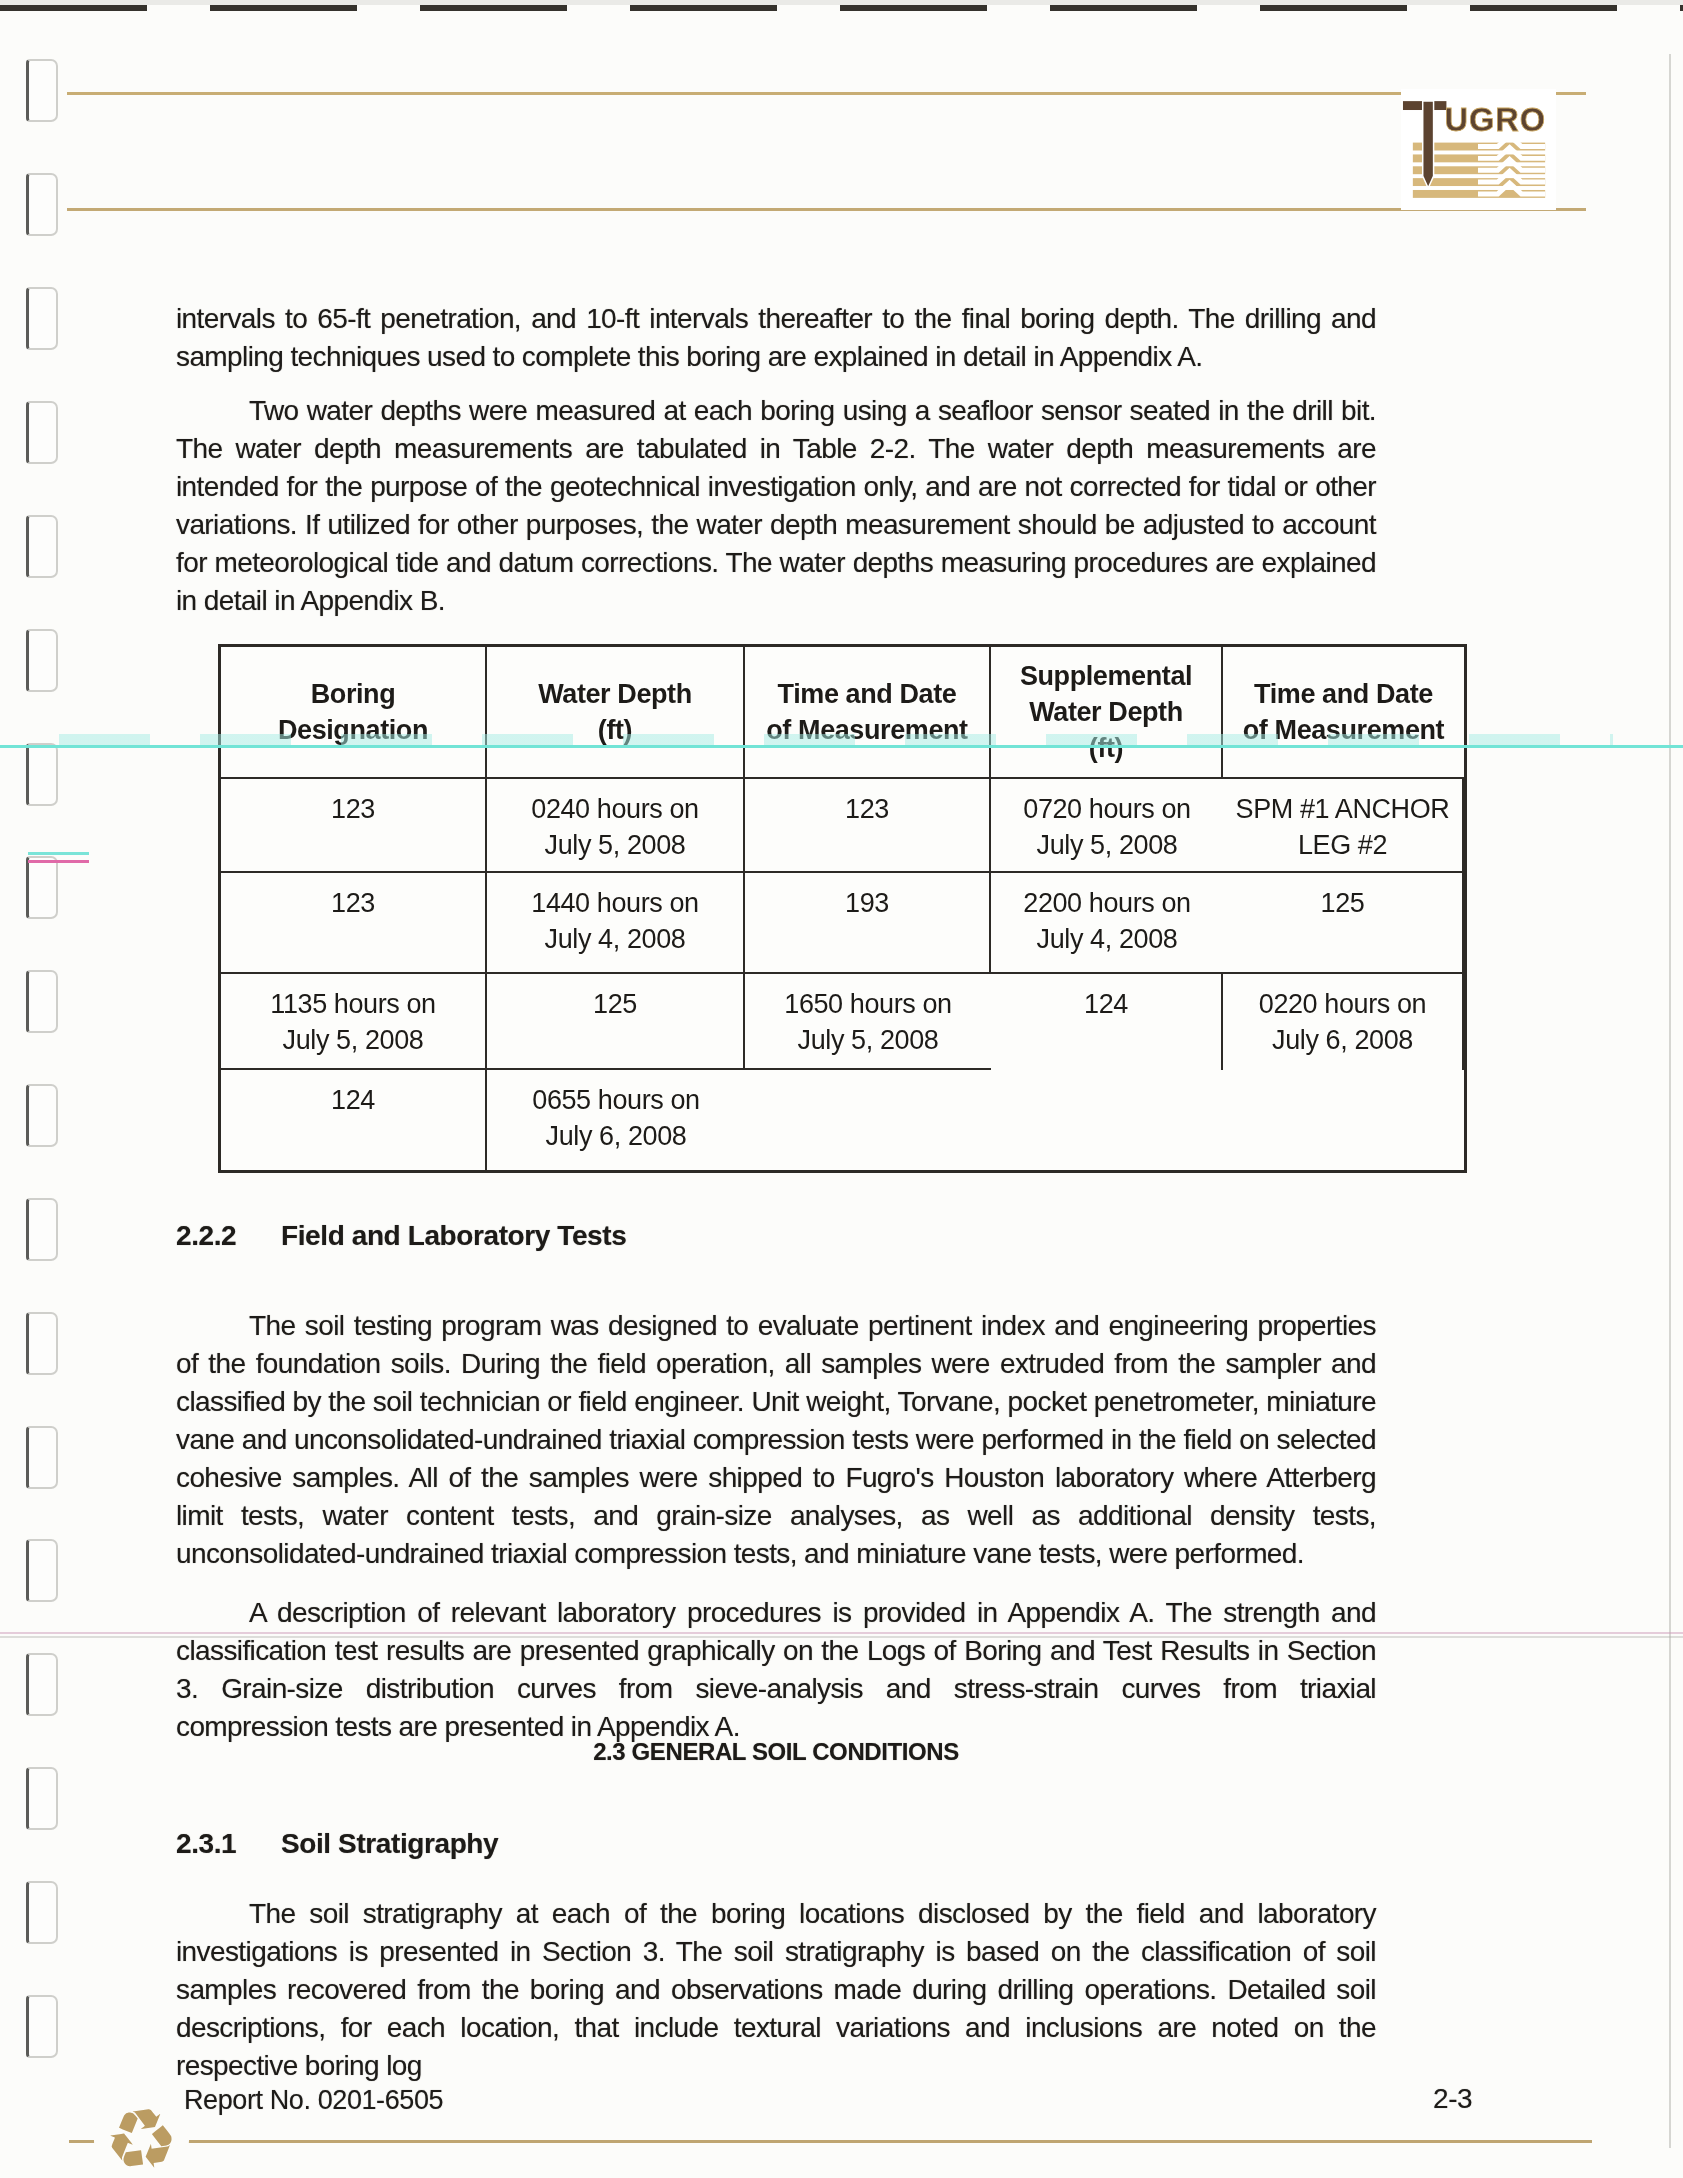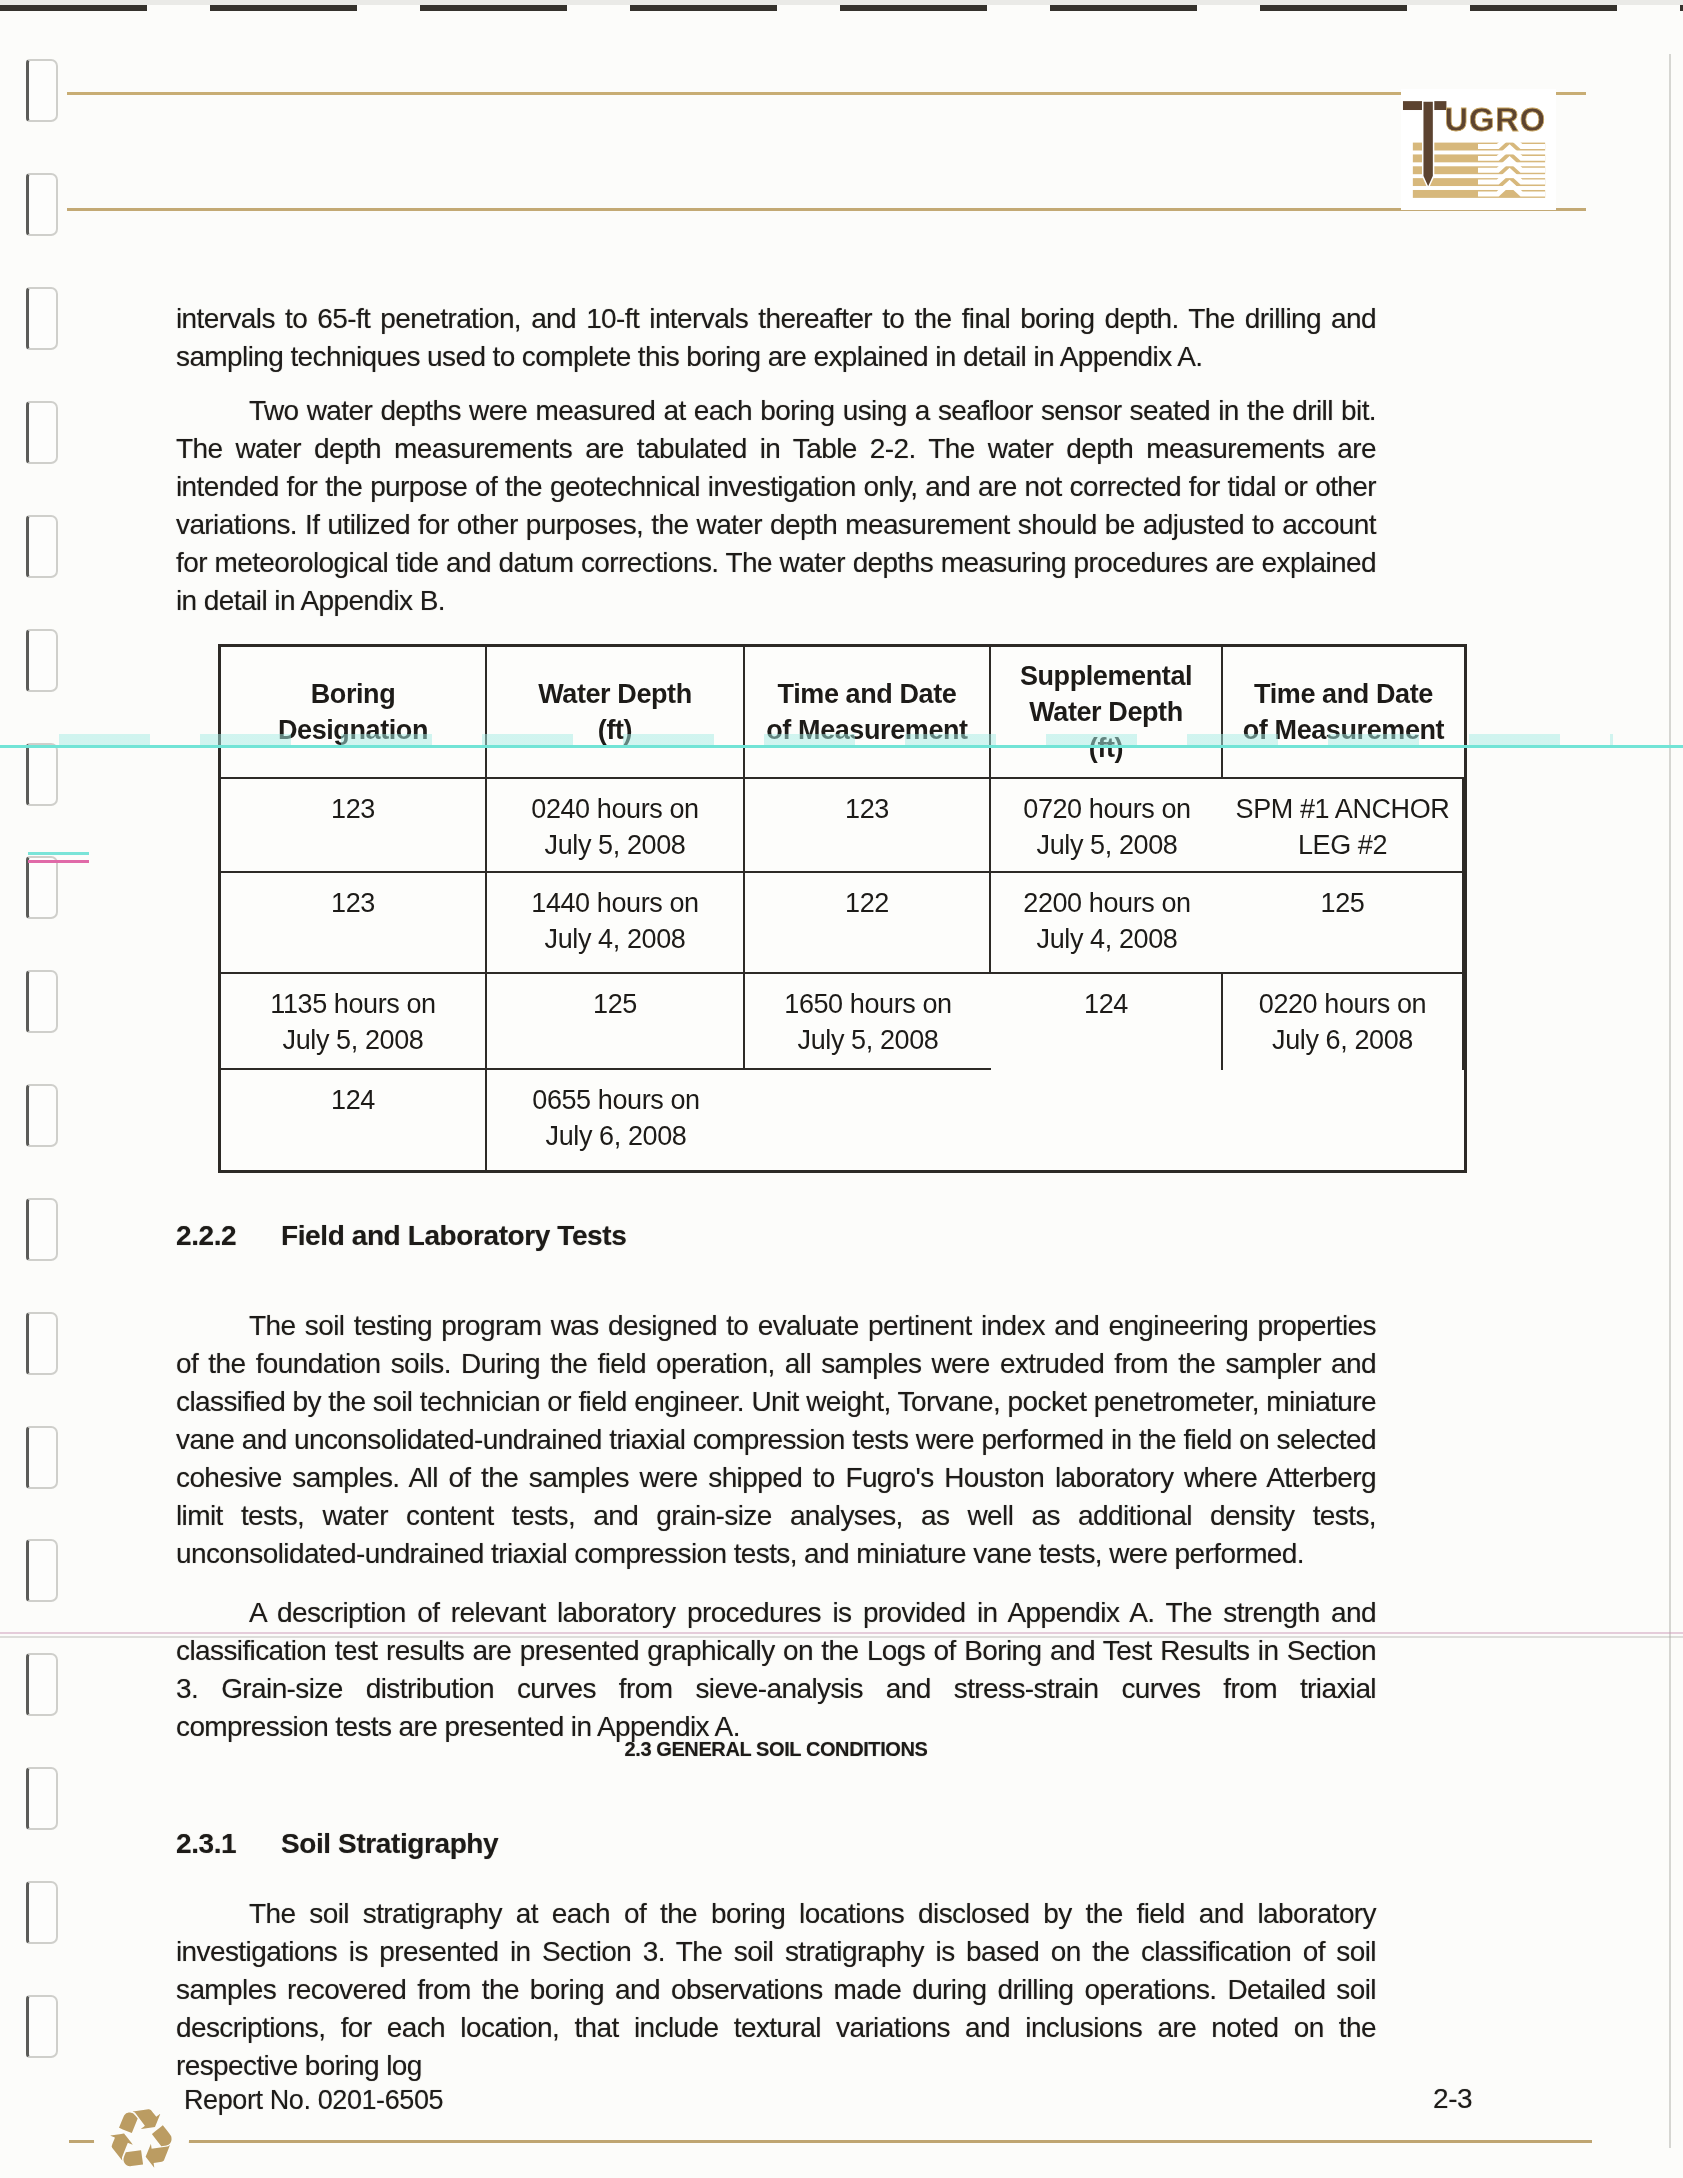--- a/index.html
+++ b/index.html
@@ -34,21 +34,21 @@
         letter-spacing:-0.6px;text-align:justify;}
   .indent{text-indent:73px;}
   .p1{top:272px;} .p2{top:364px;} .p3{top:1279px;} .p4{top:1566px;} .p5{top:1867px;}
   
   .tbl-title{position:absolute;left:218px;top:604px;width:1243px;text-align:center;
              font-weight:bold;font-size:28px;letter-spacing:-0.4px;}
   .sec{position:absolute;left:176px;font-weight:bold;font-size:28px;letter-spacing:-0.4px;}
   .sec .num{display:inline-block;min-width:105px;}
   .sec222{top:1220px;} .sec231{top:1806px;margin-top:22px;}
   .sec23{position:absolute;left:176px;top:1738px;width:1200px;text-align:center;
-         font-weight:bold;font-size:20px;letter-spacing:-0.4px;}
+         font-weight:bold;font-size:24px;letter-spacing:-0.4px;}
   
   .wdtable{position:absolute;left:218px;top:644px;display:grid;z-index:2;
            grid-template-columns:266px 258px 246px 232px 241px;
            grid-template-rows:132px 94px 101px 96px 100px;
            border:3px solid #2d2a26;background:#fdfdfb;}
   .cell{border-right:2px solid #2d2a26;border-bottom:2px solid #2d2a26;
         display:flex;justify-content:center;white-space:pre-line;text-align:center;
         font-size:27px;line-height:36px;letter-spacing:-0.4px;}
   .cell.c5{border-right:none;} .cell.r5{border-bottom:none;}
   .cell.head{font-weight:bold;align-items:center;}
@@ -148,21 +148,21 @@
 July 5, 2008</div>
     <div class="cell body">123</div>
     <div class="cell body c5">0720 hours on
 July 5, 2008</div>
 
     <div class="cell body">SPM #1 ANCHOR
 LEG #2</div>
     <div class="cell body">123</div>
     <div class="cell body">1440 hours on
 July 4, 2008</div>
-    <div class="cell body">122</div>
+    <div class="cell body">193</div>
     <div class="cell body c5">2200 hours on
 July 4, 2008</div>
 
     <div class="cell body">125</div>
     <div class="cell body">1135 hours on
 July 5, 2008</div>
     <div class="cell body">125</div>
     <div class="cell body c5">1650 hours on
 July 5, 2008</div>
 

